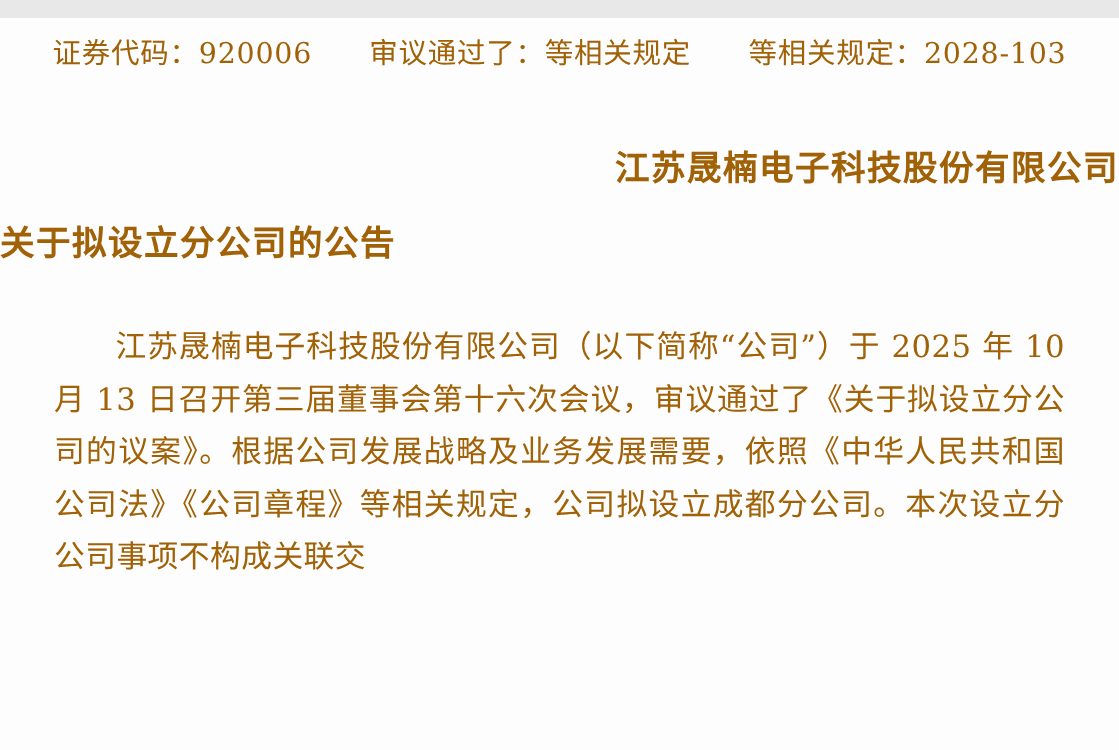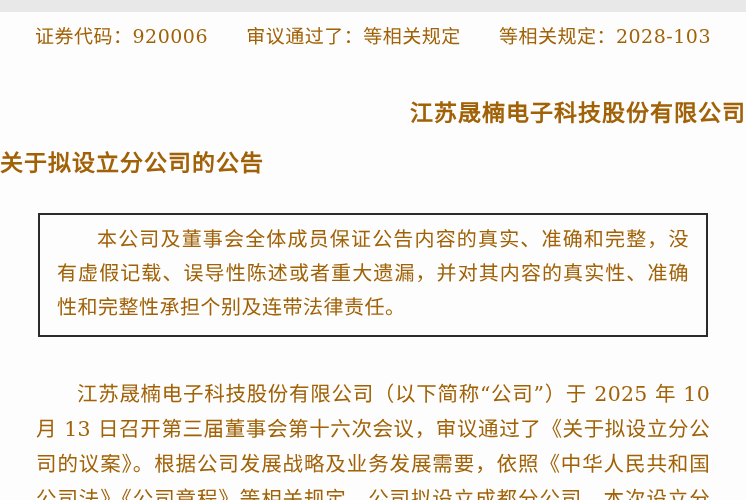--- a/index.html
+++ b/index.html
@@ -80,21 +80,18 @@
   <div class="header-row">
     <span class="header-item"><span>证券代码：</span><span>920006</span></span>
     <span class="header-item"><span>审议通过了：</span><span>等相关规定</span></span>
     <span class="header-item"><span>等相关规定：</span><span>2028-103</span></span>
   </div>
 
   <h1 class="doc-title">江苏晟楠电子科技股份有限公司</h1>
 
   <h2 class="doc-subtitle">关于拟设立分公司的公告</h2>
 
-  <div class="disclaimer-box">
-    <p class="disclaimer-text">本公司及董事会全体成员保证公告内容的真实、准确和完整，没有虚假记载、误导性陈述或者重大遗漏，并对其内容的真实性、准确性和完整性承担个别及连带法律责任。</p>
-  </div>
 
   <div class="body-section">
     <p class="body-paragraph">江苏晟楠电子科技股份有限公司（以下简称“公司”）于 2025 年 10 月 13 日召开第三届董事会第十六次会议，审议通过了《关于拟设立分公司的议案》。根据公司发展战略及业务发展需要，依照《中华人民共和国公司法》《公司章程》等相关规定，公司拟设立成都分公司。本次设立分公司事项不构成关联交</p>
   </div>
 
 </div>
 
 </body></html>

